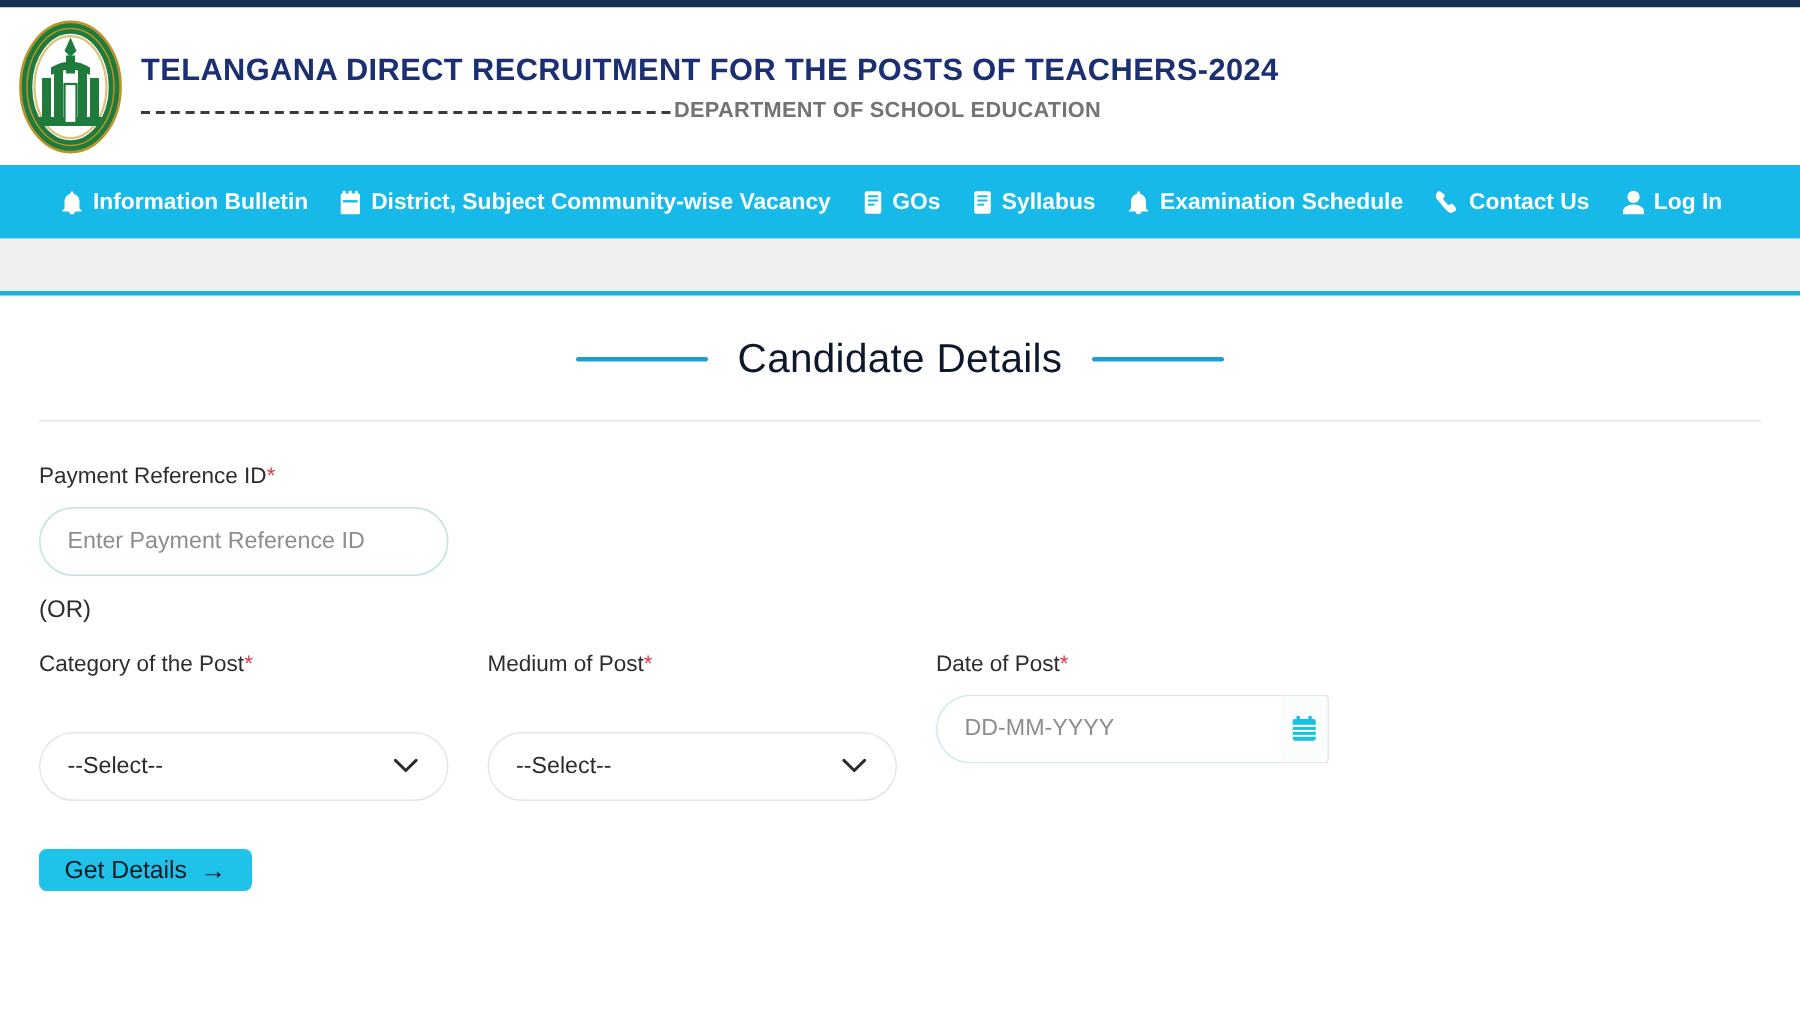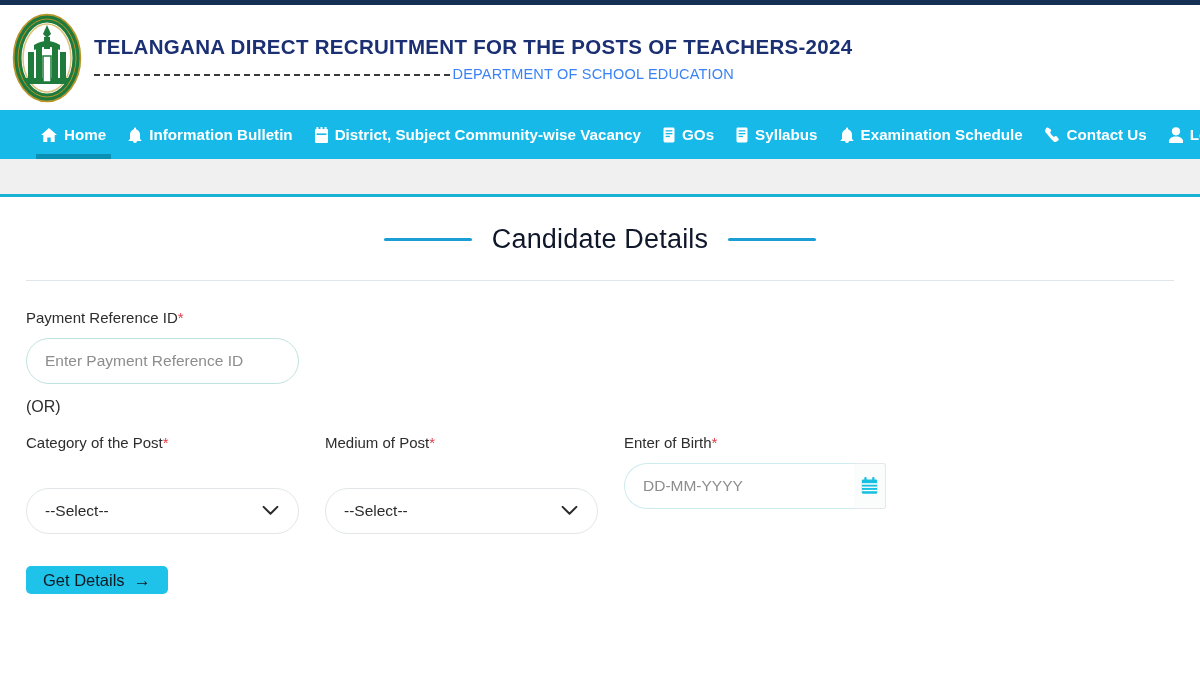--- a/index.html
+++ b/index.html
@@ -64,22 +64,22 @@
   }
   .header-dashes {
     flex: 1 1 auto;
     border-top: 2px dashed #3a3a3a;
     height: 0;
     margin-right: 2px;
     margin-top: 2px;
   }
   .header-subtitle {
     font-size: 14.5px;
-    font-weight: normal;
-    color: #3b82f6;
+    font-weight: bold;
+    color: #737373;
     letter-spacing: 0.2px;
     white-space: nowrap;
   }
 
   
   .main-nav {
     background: #16b9e8;
     height: 49px;
     display: flex;
     align-items: center;
@@ -302,28 +302,20 @@
     <div class="header-title">TELANGANA DIRECT RECRUITMENT FOR THE POSTS OF TEACHERS-2024</div>
     <div class="header-sub-row">
       <span class="header-dashes"></span>
       <span class="header-subtitle">DEPARTMENT OF SCHOOL EDUCATION</span>
     </div>
   </div>
 </header>
 
 <nav class="main-nav">
 
-  <div class="nav-item active">
-    <span class="nav-icon">
-      <svg width="16" height="16" viewBox="0 0 16 16">
-          <path d="M8 1L0 8h2.3v7h4v-4.5h3.4V15h4V8H16z"></path>
-        </svg>
-    </span>
-    <span>Home</span>
-  </div>
 
   <div class="nav-item">
     <span class="nav-icon">
       <svg width="14" height="16" viewBox="0 0 14 16">
           <path d="M7 16c1.1 0 2-.9 2-2H5c0 1.1.9 2 2 2zm5-4v-4.5C12 4.9 10.4 2.8 8 2.2V1.5C8 .9 7.6.5 7 .5s-1 .4-1 1v.7C3.6 2.8 2 4.9 2 7.5V12L.5 13.5V14h13v-.5z"></path>
         </svg>
     </span>
     <span>Information Bulletin</span>
   </div>
 
@@ -438,21 +430,21 @@
         <div class="select-box">--Select--</div>
         <span class="chev">
           <svg width="17" height="11" viewBox="0 0 17 11">
               <path d="M1.6 1.4L8.5 8.2l6.9-6.8" stroke="#2b2b2b" stroke-width="2" fill="none" stroke-linecap="round" stroke-linejoin="round"></path>
             </svg>
         </span>
       </div>
     </div>
 
     <div class="field-col dob">
-      <div class="field-label"><span>Enter of Birth</span><span class="req">*</span></div>
+      <div class="field-label"><span>Date of Post</span><span class="req">*</span></div>
       <div class="dob-group">
         <input class="dob-input" type="text" placeholder="DD-MM-YYYY" style="">
         <div class="cal-btn">
           <span>
             <svg width="17" height="18" viewBox="0 0 17 18">
               <rect x="0.8" y="2.4" width="15.4" height="14.4" rx="1.4" fill="#16c0e0"></rect>
               <rect x="0.8" y="6.2" width="15.4" height="1.5" fill="#ffffff"></rect>
               <rect x="0.8" y="9.6" width="15.4" height="1.3" fill="#ffffff"></rect>
               <rect x="0.8" y="12.9" width="15.4" height="1.3" fill="#ffffff"></rect>
               <rect x="3.3" y="0" width="2.3" height="4.2" rx="1" fill="#16c0e0"></rect>

